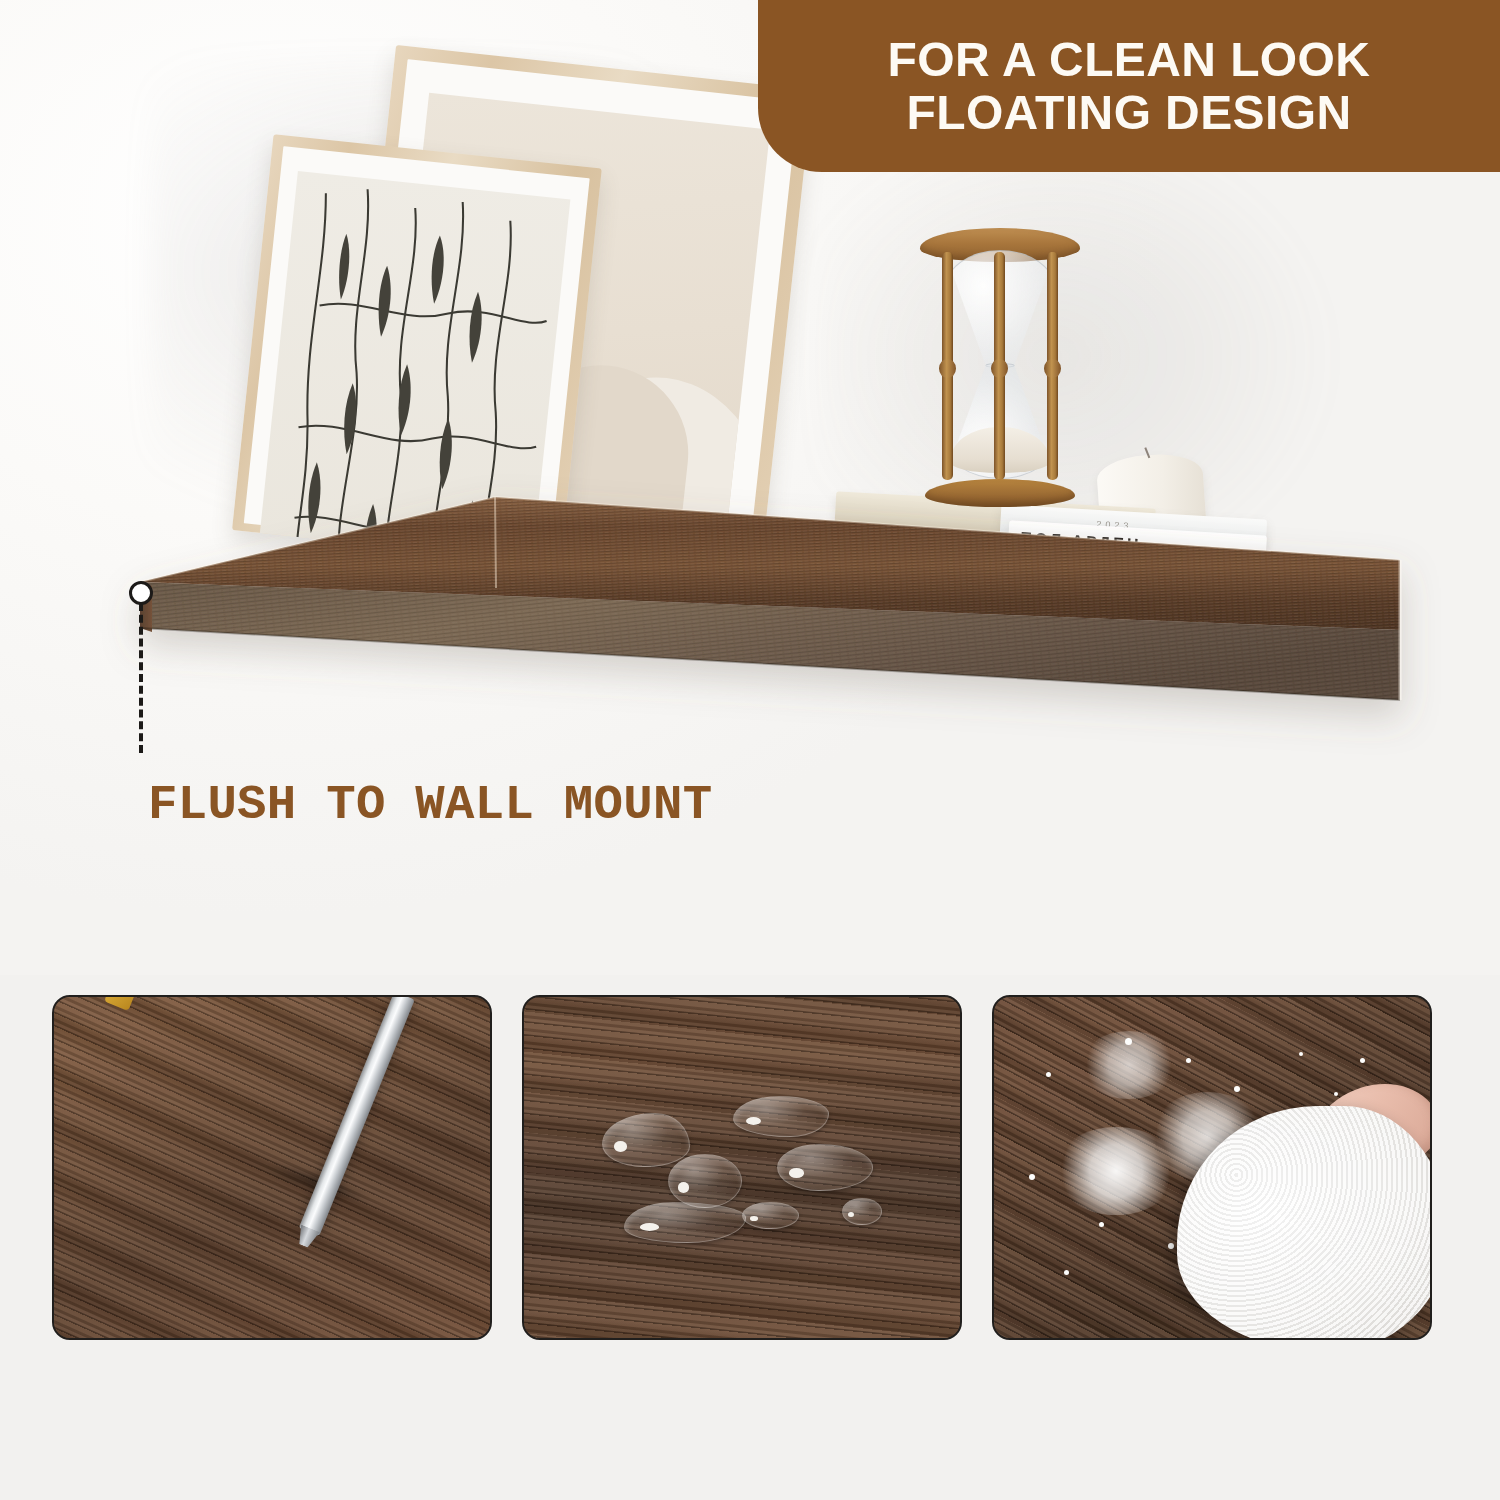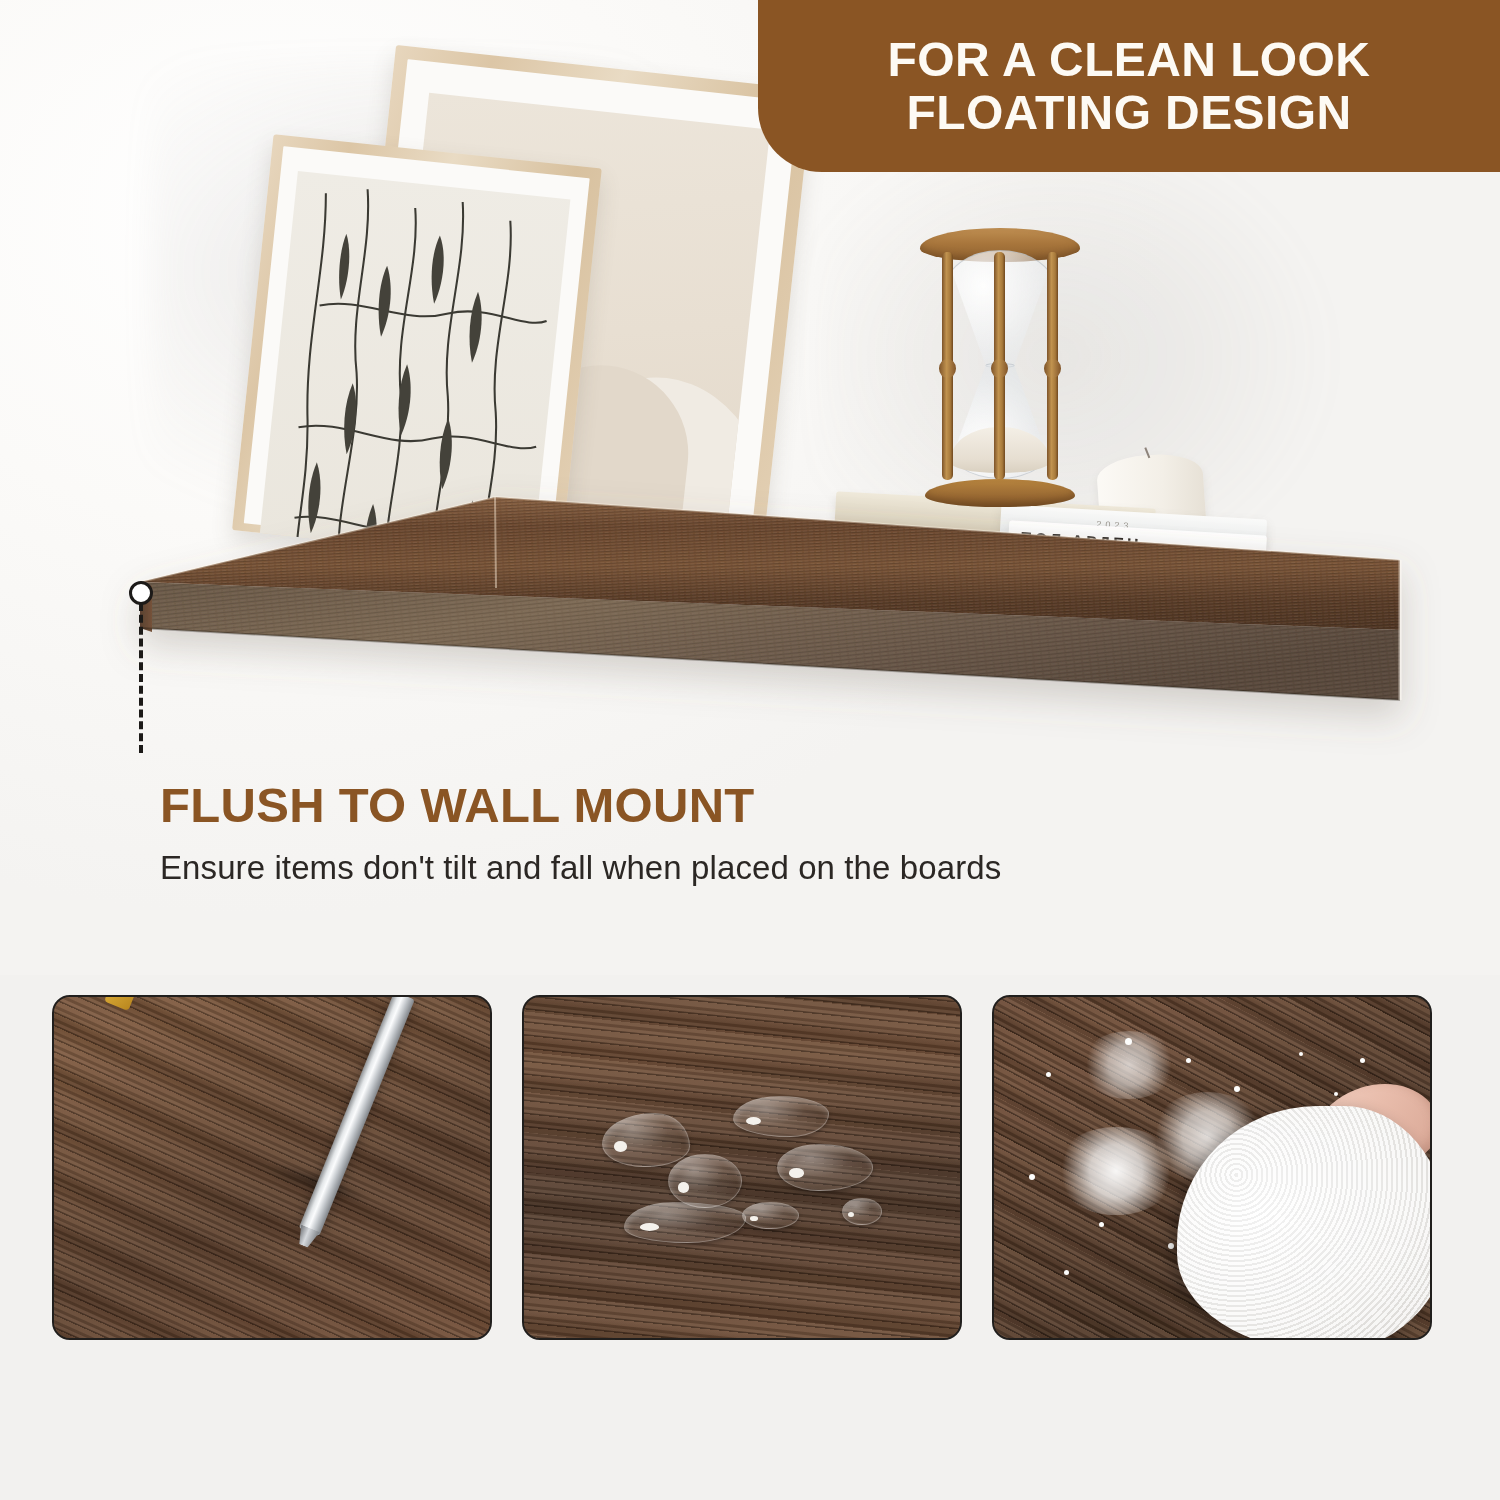--- a/index.html
+++ b/index.html
@@ -170,21 +170,21 @@
   #callout-dot {
     position:absolute; left:129px; top:581px; width:24px; height:24px;
     border-radius:50%; background:#ffffff; border:3.5px solid #1c1a18; z-index:32;
   }
   #callout-line {
     position:absolute; left:139px; top:603px; width:0; height:150px;
     border-left:4px dashed #1c1a18; z-index:31;
   }
 
   
-  #caption-block { position:absolute; left:160px; top:780px; z-index:33; }
+  #caption-block { position:absolute; left:148px; top:780px; z-index:33;font-family:Liberation Mono, monospace; }
   #caption-title {
     font-size:49px; font-weight:bold; color:#8a5524; letter-spacing:.3px;
     line-height:1.05; white-space:nowrap;
   }
   #caption-sub {
     margin-top:18px; font-size:33px; color:#2b2724; letter-spacing:.1px; white-space:nowrap;
   }
 
   
   #features {
@@ -406,21 +406,20 @@
 
       <line x1="1400" y1="560" x2="1400" y2="700" stroke="rgba(255,250,242,.5)" stroke-width="3"></line>
     </g>
   </svg>
 
   <div id="callout-line"></div>
   <div id="callout-dot"></div>
 
   <div id="caption-block">
     <div id="caption-title">FLUSH TO WALL MOUNT</div>
-    <div id="caption-sub">Ensure items don't tilt and fall when placed on the boards</div>
   </div>
 
   <div id="banner">
     <div class="banner-line">FOR A CLEAN LOOK</div>
     <div class="banner-line">FLOATING DESIGN</div>
   </div>
 </section>
 
 <section id="features">
 

